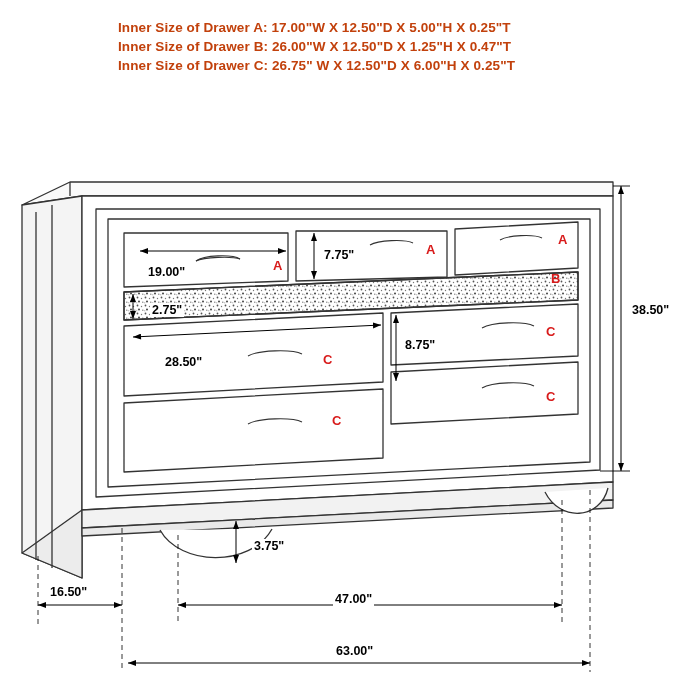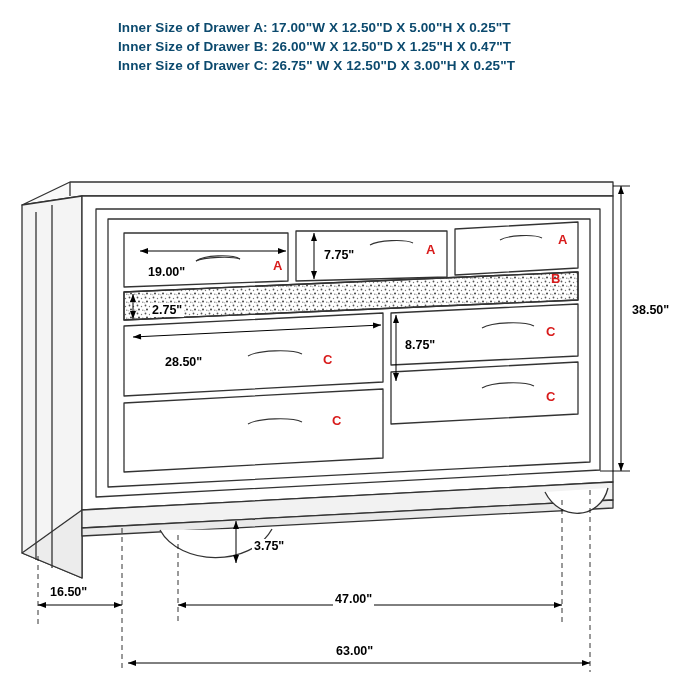--- a/index.html
+++ b/index.html
@@ -26,21 +26,21 @@
     left: 70px;
     top: 18px;
     width: 600px;
   }
   .spec-line {
     font-size: 13.5px;
     font-weight: bold;
     letter-spacing: 0.1px;
     line-height: 19px;
     white-space: nowrap;
-    color: #0c4a6e;
+    color: #c2410c;
     padding-left: 48px;
   }
   svg#drawing {
     position: absolute;
     left: 0;
     top: 0;
     width: 700px;
     height: 700px;
   }
   .dim-label {
@@ -61,21 +61,21 @@
   }
 </style>
 </head>
 <body>
 
 <div id="stage">
 
   <div class="spec-block">
     <div class="spec-line">Inner Size of Drawer A: 17.00"W X 12.50"D X 5.00"H X 0.25"T</div>
     <div class="spec-line">Inner Size of Drawer B: 26.00"W X 12.50"D X 1.25"H X 0.47"T</div>
-    <div class="spec-line">Inner Size of Drawer C: 26.75" W X 12.50"D X 3.00"H X 0.25"T</div>
+    <div class="spec-line">Inner Size of Drawer C: 26.75" W X 12.50"D X 6.00"H X 0.25"T</div>
   </div>
 
   <svg id="drawing" viewBox="0 0 700 700">
     <defs>
       <pattern id="glitter" patternUnits="userSpaceOnUse" width="8" height="8">
         <rect width="8" height="8" fill="#ffffff"></rect>
         <circle cx="1.5" cy="1.5" r="0.9" fill="#555"></circle>
         <circle cx="5.5" cy="2.5" r="0.7" fill="#777"></circle>
         <circle cx="3" cy="5.5" r="1" fill="#444"></circle>
         <circle cx="6.8" cy="6.2" r="0.65" fill="#666"></circle>

